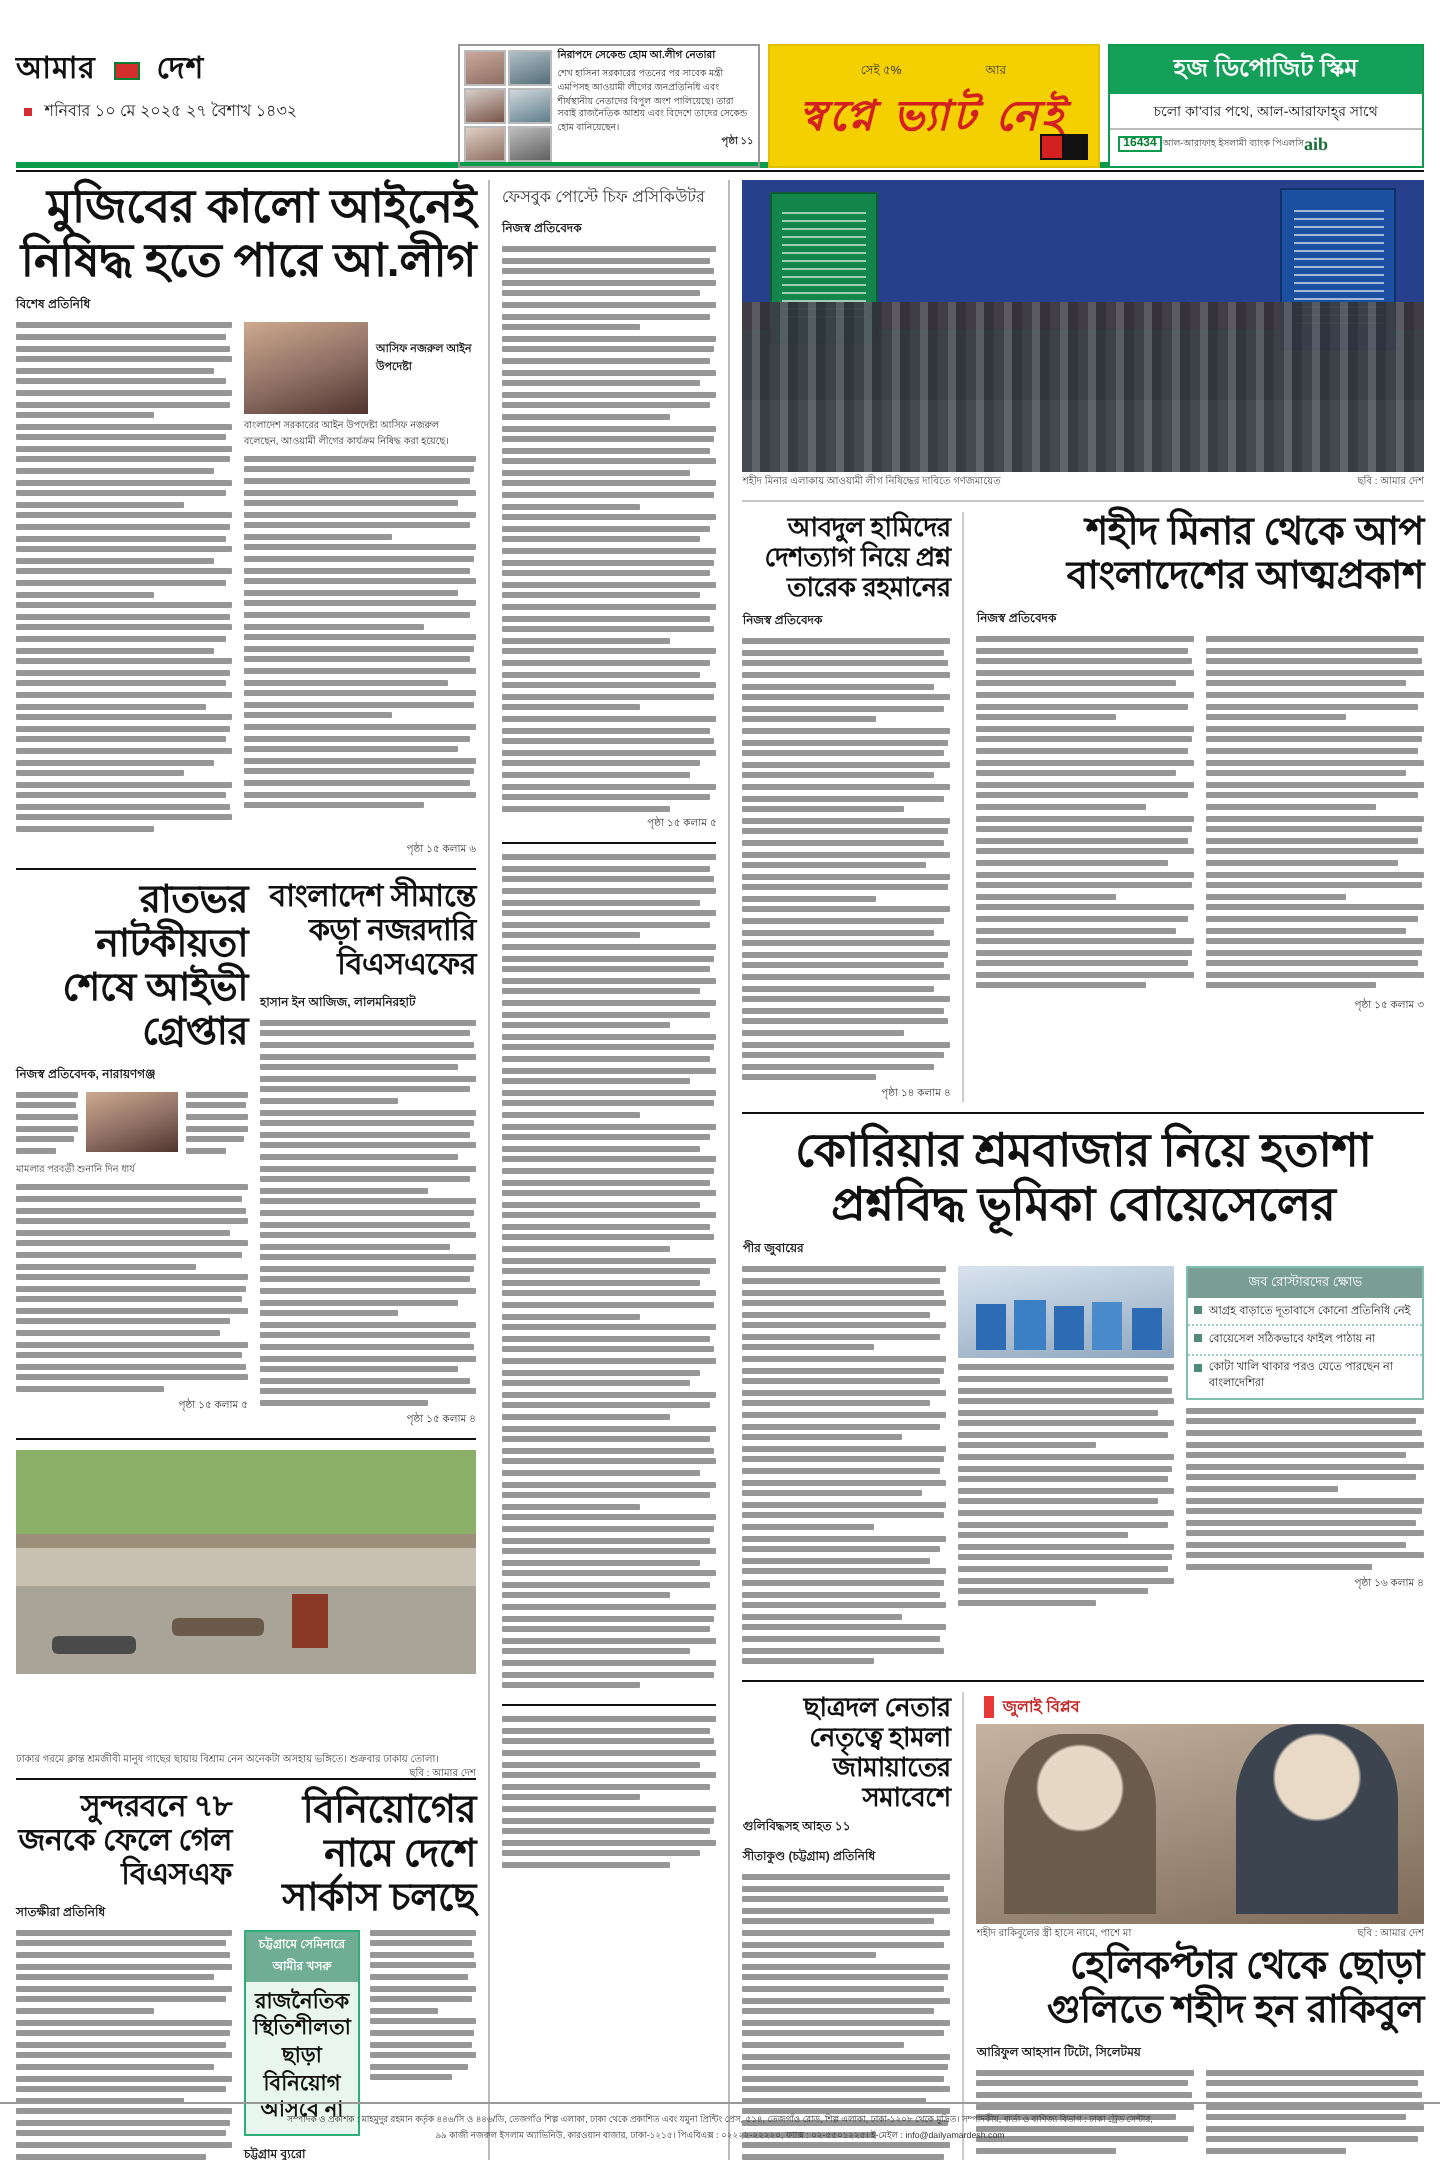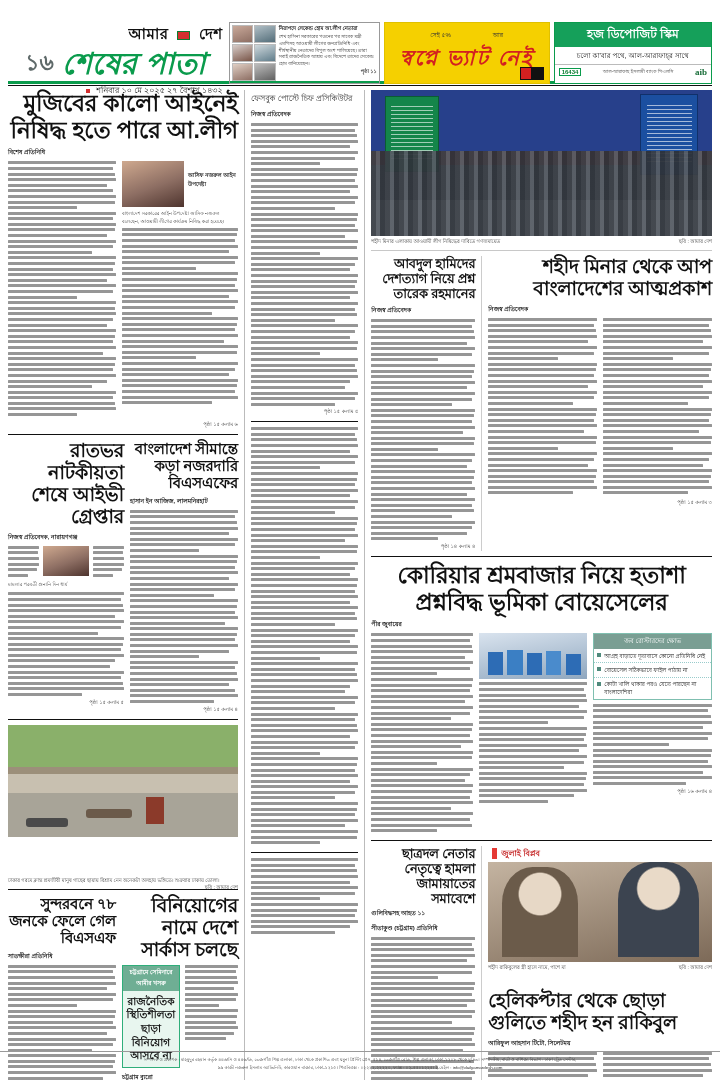--- a/index.html
+++ b/index.html
@@ -6,21 +6,21 @@
   html, body {
     width: 720px; height: 1080px;
     background: #fff;
     font-family: "Liberation Sans", sans-serif;
     overflow: hidden;
   }
   .page { position: relative; width: 720px; height: 1080px; background:#fff; padding: 0; }
 
   
   .masthead { display:flex; align-items:flex-start; padding: 22px 8px 4px 8px; height: 78px; }
-  .mh-left { width: 228px; position: relative; text-align:right; }
+  .mh-left { width: 228px; position: relative; text-align:left; }
   .mh-amar { font-size: 15px; font-weight: bold; color:#111; letter-spacing:.5px; }
   .mh-amar .flag { display:inline-block; width:13px; height:9px; background:#d32f2f;
                    border:1.5px solid #0a7d32; margin: 0 4px; vertical-align: middle; }
   .mh-title-row { display:flex; align-items:center; justify-content:center; gap:8px; margin-top:-2px;}
   .mh-pageno { font-size: 22px; font-weight:bold; color:#5f6a6a; }
   .mh-shesher { font-size: 30px; font-weight: bold; color:#0a9b4c; font-style: italic;
                 letter-spacing:0px; line-height: 1.0; }
   .mh-date { font-size: 8px; color:#222; margin-top: 2px; }
   .mh-date .sq { display:inline-block; width:4px;height:4px;background:#d32f2f;margin:0 4px; vertical-align:middle;}
 
@@ -39,21 +39,21 @@
   .ad-top2 { width: 176px; background:#f5d000; margin-left:4px; height:62px; position:relative;
              display:flex; flex-direction:column; align-items:center; justify-content:center; border:1px solid #e0c000;}
   .ad2-sub { font-size:6px; color:#333; display:flex; gap:42px; width:100%; justify-content:center; margin-bottom:1px;}
   .ad2-main { font-size:21px; font-weight:bold; color:#d32020; letter-spacing:2px; font-style:italic; }
   .ad2-logo { position:absolute; right:5px; bottom:3px; width:24px; height:13px; background:#111; }
   .ad2-logo::before{content:""; position:absolute; left:1px; top:1px; width:10px;height:11px;background:#d32020;}
 
   .ad-top3 { width: 168px; margin-left:4px; height:62px; border:1px solid #0a9b4c; background:#fff;}
   .ad3-hd { background:#15a05a; color:#fff; text-align:center; font-size:12px; font-weight:bold; padding:2px 0; }
   .ad3-sub { text-align:center; font-size:7px; color:#111; padding:3px 0 2px; border-bottom:.5px solid #bbb;}
-  .ad3-foot { display:flex; align-items:center; justify-content:space-between; padding:2px 4px; }
+  .ad3-foot { display:flex; align-items:center; padding:2px 4px; }
   .ad3-num { font-size:6px; border:1px solid #0a9b4c; padding:0 2px; color:#0a7d32; font-weight:bold;}
   .ad3-aib { font-size:9px; font-weight:bold; color:#1a6e3a; font-family:"Liberation Serif", serif;}
   .ad3-tiny { font-size:4.6px; color:#444; line-height:1.3; text-align:center;}
 
   .green-rule { height:3px; background:#0a9b4c; margin:3px 8px 0; }
   .black-rule { height:1px; background:#111; margin:1px 8px 4px; }
 
   
   .content { padding: 0 8px; position:relative; }
   .cols { display:flex; gap:6px; }
@@ -130,24 +130,20 @@
 
 <div class="page">
 
   <div class="masthead">
     <div class="mh-left">
       <div class="mh-amar">
         <span>আমার</span>
         <span class="flag"></span>
         <span>দেশ</span>
       </div>
-      <div class="mh-title-row">
-        <span class="mh-pageno">১৬</span>
-        <span class="mh-shesher">শেষের পাতা</span>
-      </div>
       <div class="mh-date">
         <span class="sq"></span>
         <span>শনিবার ১০ মে ২০২৫ ২৭ বৈশাখ ১৪৩২</span>
       </div>
     </div>
 
     <div class="ad-top1">
       <div class="ad-faces">
         <div class="face f1"></div>
         <div class="face f2"></div>
@@ -910,21 +906,21 @@
             <div class="photo ph-women" style="width:100%;height:116px;text-align:right;">
               <div class="julai-band">
                 <span class="julai-red"></span>
                 <span class="julai-txt">জুলাই বিপ্লব</span>
               </div>
             </div>
             <div class="caption">
               <span>শহীদ রাকিবুলের স্ত্রী হাসে নামে, পাশে মা</span>
               <span style="float:right">ছবি : আমার দেশ</span>
             </div>
-            <div class="hl lg" style="text-align:left;margin-top:19px;">হেলিকপ্টার থেকে ছোড়া গুলিতে শহীদ হন রাকিবুল</div>
+            <div class="hl lg" style="text-align:right;margin-top:2px;">হেলিকপ্টার থেকে ছোড়া গুলিতে শহীদ হন রাকিবুল</div>
             <div class="byline">আরিফুল আহসান টিটো, সিলেটময়</div>
             <div style="display:flex;gap:6px;">
               <div style="flex:1">
                 <div class="tl s1"></div>
                   <div class="tl s2"></div>
                   <div class="tl s3"></div>
                   <div class="tl s1"></div>
                 <div class="tl s4"></div>
                   <div class="tl s1"></div>
                   <div class="tl s2"></div>

